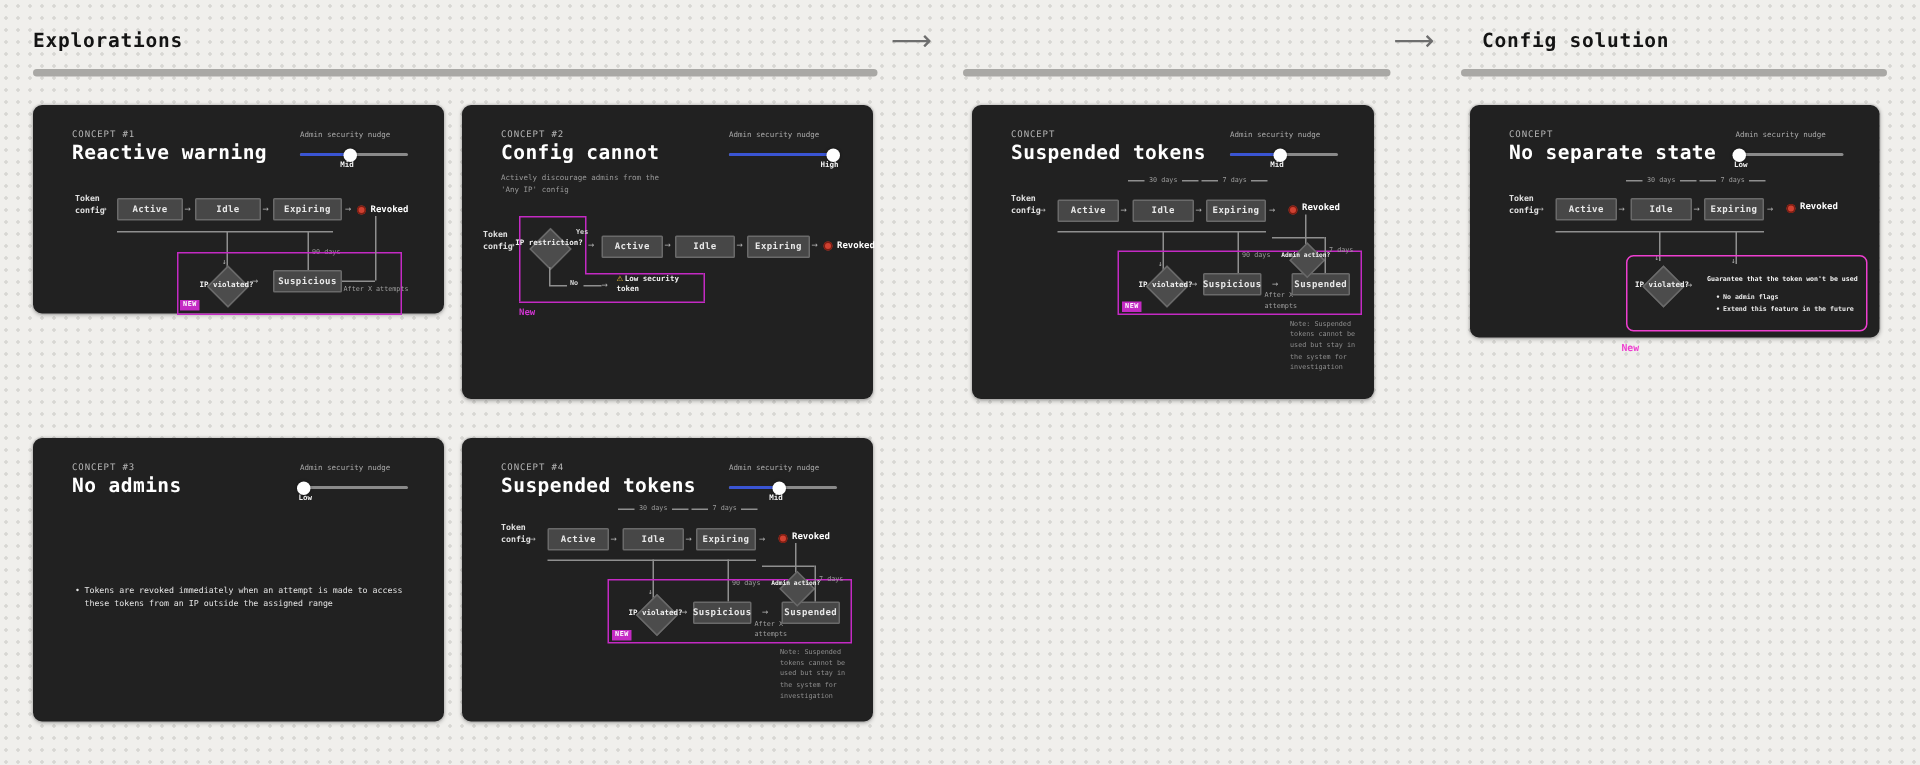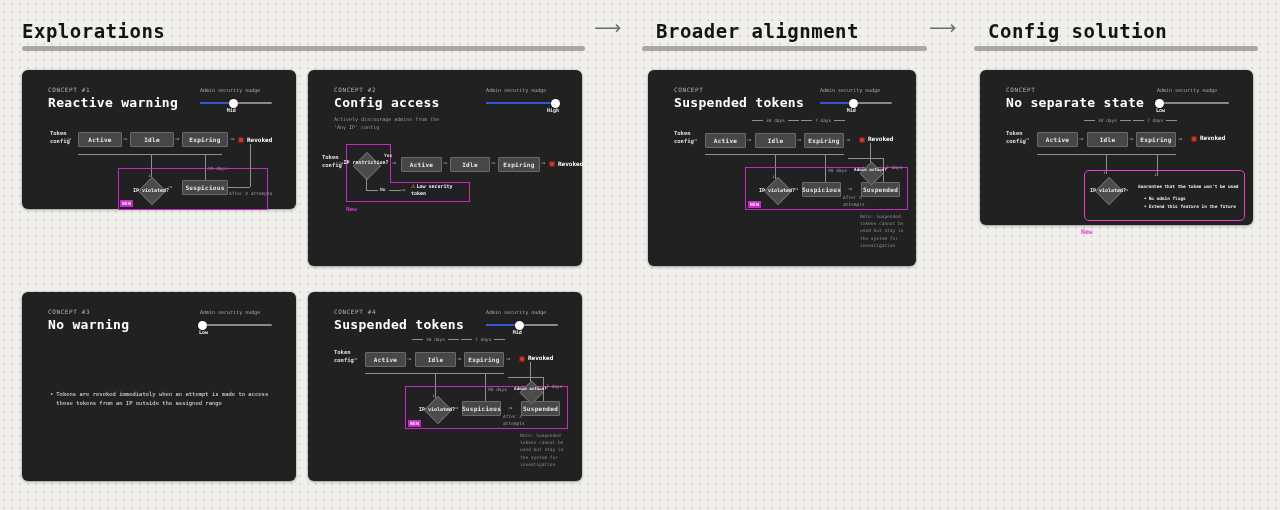--- a/index.html
+++ b/index.html
@@ -1,20 +1,20 @@
 <!DOCTYPE html>
 <html><head>
 <meta charset="utf-8">
 <style>
   html,body{margin:0;padding:0;background:#e9e8e5;}
   .board{position:relative;width:1280px;height:510px;background:#f0efec;
     background-image:radial-gradient(circle,#d8d7d3 1px,transparent 1.3px);
     background-size:8px 8px;
     font-family:"DejaVu Sans Mono","Liberation Mono",monospace;overflow:hidden;}
-  .sec-title{position:absolute;top:20px;font-size:19px;font-weight:bold;color:#141414;letter-spacing:.5px;white-space:nowrap;}
+  .sec-title{position:absolute;top:20px;font-size:13px;font-weight:bold;color:#141414;letter-spacing:.5px;white-space:nowrap;}
   .sec-bar{position:absolute;top:46px;height:5px;background:#a9a8a5;border-radius:3px;}
   .sec-arrow{position:absolute;top:16px;font-size:19px;color:#6e6e6e;font-family:"DejaVu Sans",sans-serif;}
   .card{position:absolute;background:#212121;border-radius:6px;box-shadow:0 1px 3px rgba(0,0,0,.30),0 0 0 1px rgba(0,0,0,.05);}
   .kicker{position:absolute;left:26px;top:16px;font-size:6px;color:#b5b5b5;letter-spacing:.6px;white-space:nowrap;}
   .ctitle{position:absolute;left:26px;top:25px;font-size:13px;font-weight:bold;color:#fff;letter-spacing:.3px;white-space:nowrap;}
   .csub{position:absolute;left:26px;top:45px;font-size:5px;color:#9a9a9a;width:118px;line-height:1.6;}
   .nudge{position:absolute;top:17px;right:24px;width:72px;}
   .nlabel{font-size:5px;color:#ababab;white-space:nowrap;}
   .ntrack{position:relative;height:2px;background:#8a8a8a;border-radius:1px;margin-top:9px;}
   .nfill{position:absolute;left:0;top:0;height:2px;background:#3a55d4;border-radius:1px;}
@@ -53,21 +53,20 @@
   .gbul{position:absolute;display:flex;gap:2px;font-size:4.4px;font-weight:bold;color:#e8e8e8;white-space:nowrap;}
 </style>
 </head>
 <body>
 
 <div class="board">
 
   <div class="sec-title" style="left:22px">Explorations</div>
   <div class="sec-bar" style="left:22px;width:563px"></div>
   <div class="sec-arrow" style="left:594px">⟶</div>
-  <div class="sec-title" style="left:656px">Broader alignment</div>
   <div class="sec-bar" style="left:642px;width:285px"></div>
   <div class="sec-arrow" style="left:929px">⟶</div>
   <div class="sec-title" style="left:988px">Config solution</div>
   <div class="sec-bar" style="left:974px;width:284px"></div>
 
   <section class="card" style="left:22px;top:70px;width:274px;height:139px">
     <div class="kicker">CONCEPT #1</div>
     <div class="ctitle">Reactive warning</div>
     <div class="nudge nm">
       <div class="nlabel">Admin security nudge</div>
@@ -100,21 +99,21 @@
       <div class="sbox" style="left:160px;top:110px;width:46px">Suspicious</div>
       <div class="hl" style="left:206px;top:117px;width:22px"></div>
       <div class="vl" style="left:228px;top:74px;height:43px"></div>
       <div class="tl" style="left:207px;top:121px">After X attempts</div>
       <div class="newb" style="left:98px;top:130px">NEW</div>
     </div>
   </section>
 
   <section class="card" style="left:308px;top:70px;width:274px;height:196px">
     <div class="kicker">CONCEPT #2</div>
-    <div class="ctitle">Config access</div>
+    <div class="ctitle">Config cannot</div>
     <div class="csub">Actively discourage admins from the 'Any IP' config</div>
     <div class="nudge nh">
       <div class="nlabel">Admin security nudge</div>
       <div class="ntrack">
           <div class="nfill"></div>
           <div class="nknob"></div>
         </div>
       <div class="nvalue">High</div>
     </div>
     <div>
@@ -143,21 +142,21 @@
       <div class="tl" style="left:72px;top:117px;color:#d8d8d8;font-weight:bold">No</div>
       <div class="hl" style="left:81px;top:120px;width:12px"></div>
       <div class="arr" style="left:93px;top:117px">→</div>
       <div class="warnrow" style="left:103px;top:113px"><span class="wi">⚠</span><span>Low security token</span></div>
       <div class="newt" style="left:38px;top:135px">New</div>
     </div>
   </section>
 
   <section class="card" style="left:22px;top:292px;width:274px;height:189px">
     <div class="kicker">CONCEPT #3</div>
-    <div class="ctitle">No warning</div>
+    <div class="ctitle">No admins</div>
     <div class="nudge nl">
       <div class="nlabel">Admin security nudge</div>
       <div class="ntrack">
           <div class="nfill"></div>
           <div class="nknob"></div>
         </div>
       <div class="nvalue">Low</div>
     </div>
     <div class="bullet-row" style="left:28px;top:98px;width:228px">
       <span>•</span>

